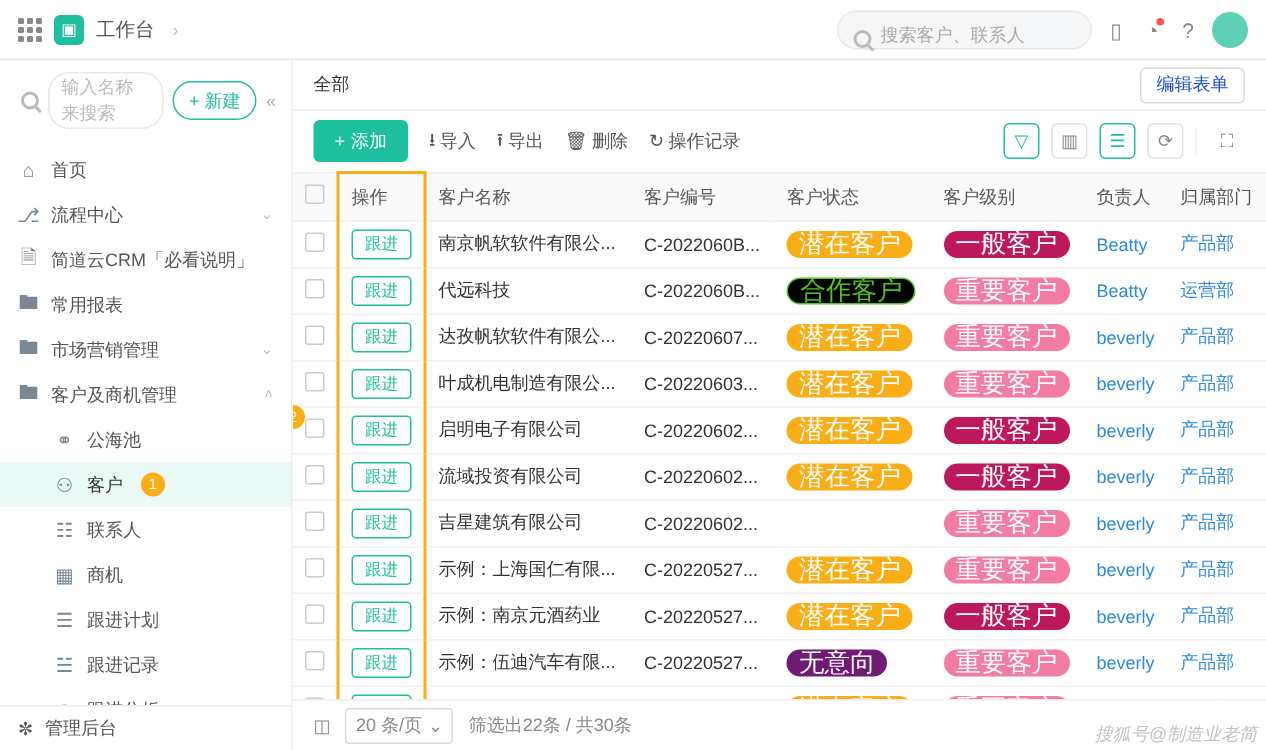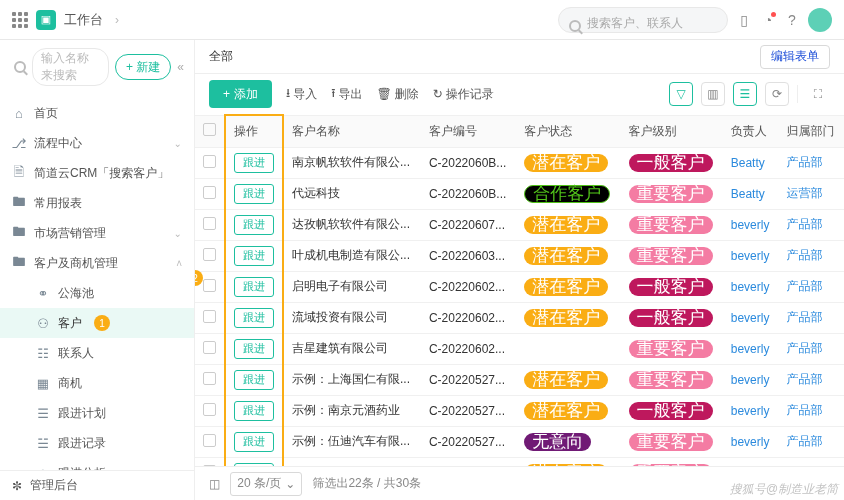--- a/index.html
+++ b/index.html
@@ -105,21 +105,21 @@
         <div class="nav-item">
           <span class="ni">⌂</span>
           <span>首页</span>
         </div>
         <div class="nav-item has-chev">
           <span class="ni">⎇</span>
           <span>流程中心</span>
         </div>
         <div class="nav-item">
           <span class="ni">🗎</span>
-          <span>简道云CRM「搜索客户」</span>
+          <span>简道云CRM「必看说明」</span>
         </div>
         <div class="nav-item">
           <span class="ni">🖿</span>
           <span>常用报表</span>
         </div>
         <div class="nav-item has-chev">
           <span class="ni">🖿</span>
           <span>市场营销管理</span>
         </div>
         <div class="nav-item">

